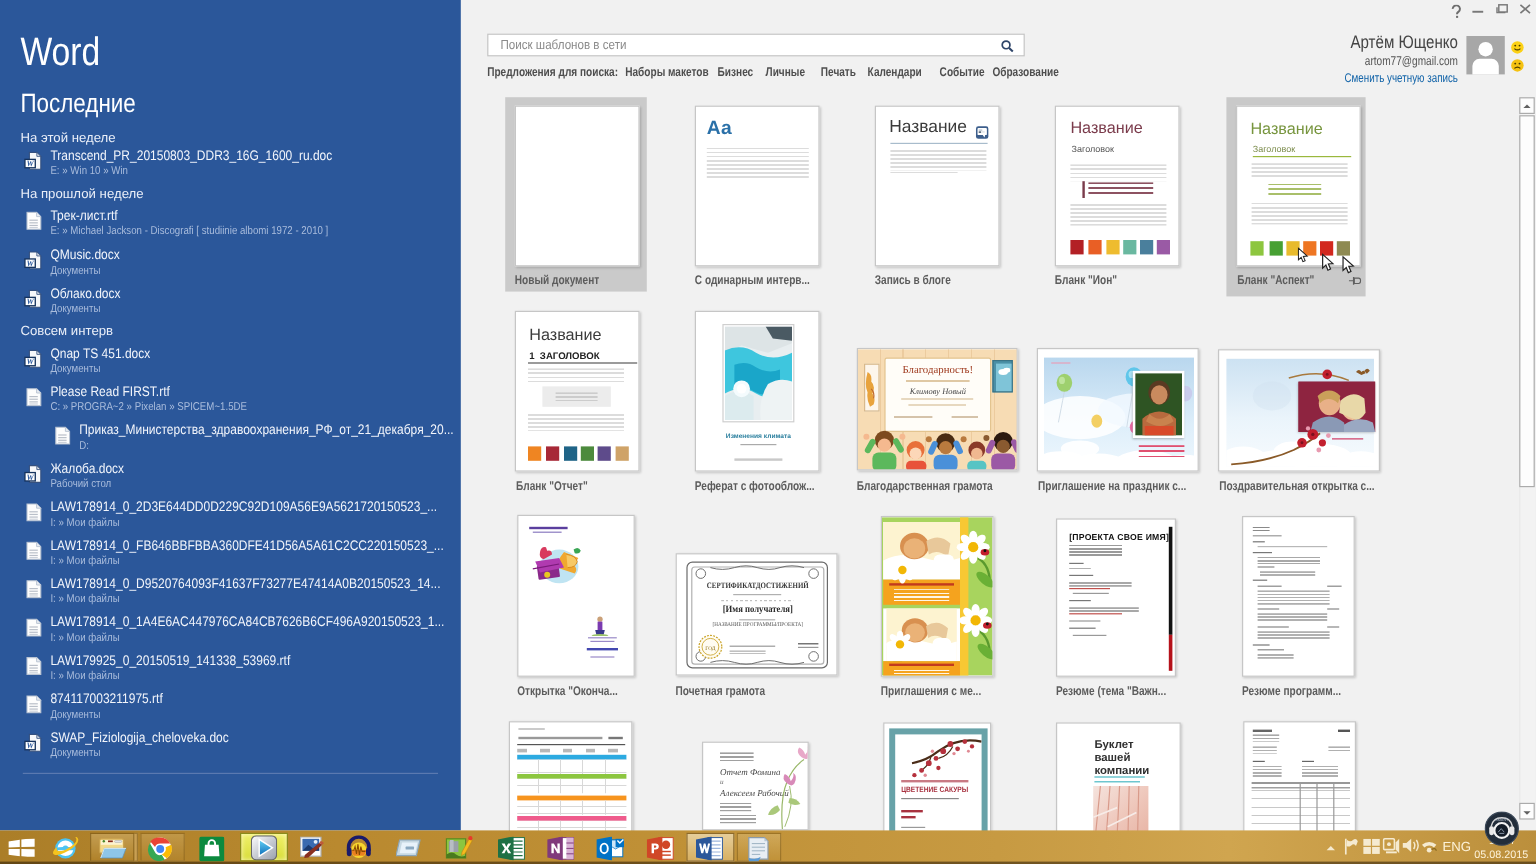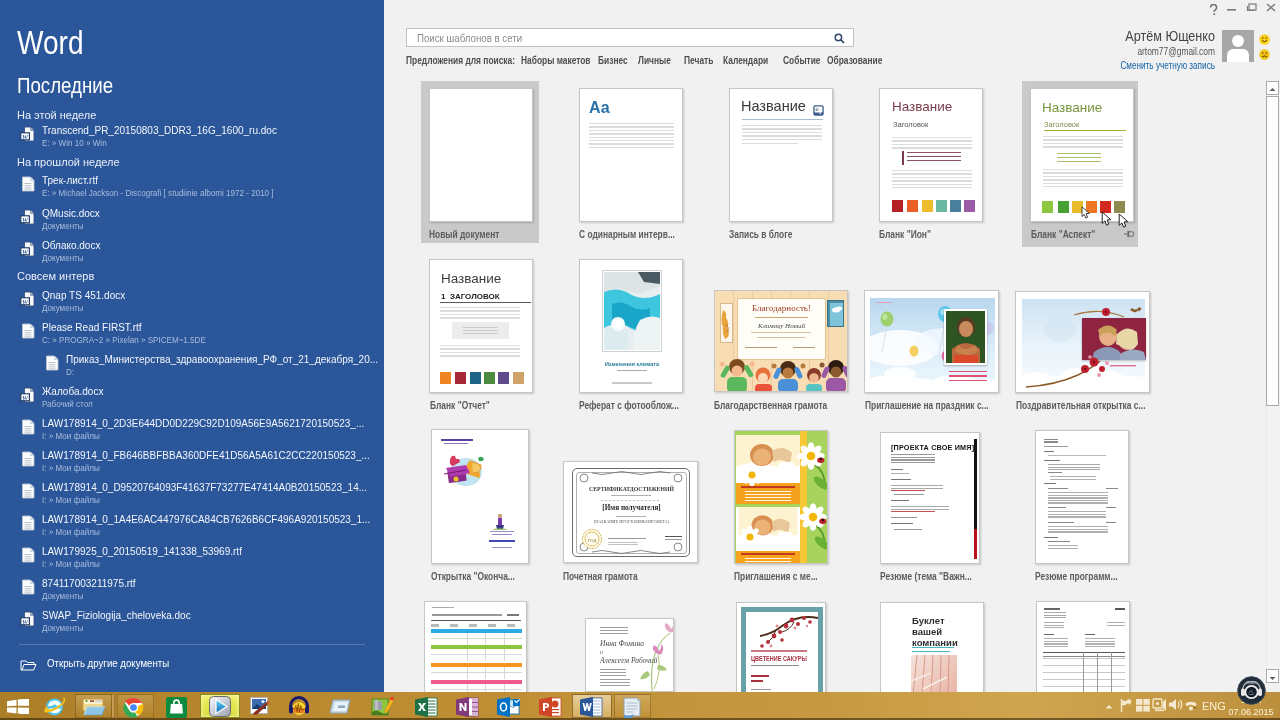--- a/index.html
+++ b/index.html
@@ -225,27 +225,20 @@
             <path d="M10.7 1 l3.3 3.3 h-3.3 z" fill="#dce2ea" stroke="#35507e" stroke-width="0.7"></path>
             <rect x="0.8" y="6.8" width="8.6" height="7" fill="#fff" stroke="#16335e" stroke-width="1.1"></rect>
             <text x="5.1" y="12.6" font-size="6.8" font-weight="bold" font-style="italic" fill="#2d5a9e" text-anchor="middle" font-family="Liberation Serif">W</text>
           </svg>
         </div>
       <div class="sb-item-title abs" style="left:42px; top:1px; width:330px;">SWAP_Fiziologija_cheloveka.doc</div>
       <div class="sb-item-sub abs" style="left:42px; top:14px; width:330px;">Документы</div>
     </div>
     </div>
   <div class="abs" style="left:19px; top:644px; width:346px; height:1px; background:#5a79b0;"></div>
-  <div class="abs" style="left:20px; top:655px; width:350px; height:16px;">
-    <svg width="17" height="14" viewBox="0 0 17 14" style="vertical-align:middle;">
-      <path d="M1 3 h5 l1.5 1.5 H14 v2 H4 L2 12 H1 z" fill="none" stroke="#fff" stroke-width="1"></path>
-      <path d="M4 6.5 h12 L13.5 12 H2" fill="none" stroke="#fff" stroke-width="1"></path>
-    </svg>
-    <span style="display:inline-block; font-size:11.5px; color:#fff; margin-left:6px; vertical-align:2px; transform:scaleX(0.84); transform-origin:0 0;">Открыть другие документы</span>
-  </div>
 </div>
 
 <div class="abs" style="left:1204px; top:1px; width:76px; height:14px; color:#787878;">
   <svg class="abs" style="left:5px; top:3px;" width="10" height="11" viewBox="0 0 10 11">
     <path d="M1.6 3.4 a3 3 0 1 1 4.9 2.3 q-1.4 1 -1.4 2.1" fill="none" stroke="#6e6e6e" stroke-width="1.6"></path>
     <rect x="4.4" y="9.2" width="1.7" height="1.7" fill="#6e6e6e"></rect>
   </svg>
   <svg class="abs" style="left:22px; top:0;" width="12" height="13">
       <rect x="1" y="8" width="9" height="1.6" fill="#787878"></rect>
     </svg>
@@ -735,21 +728,21 @@
       <div style="position:absolute;left:6px;top:31px;width:91px;height:12px;background:repeating-linear-gradient(to bottom,transparent 0 5px,#d8d8d8 5px 5.7px),repeating-linear-gradient(to right,transparent 0 17.6px,#d8d8d8 17.6px 18.4px);"></div>
       <div style="position:absolute;left:6px;top:43px;width:91px;height:4px;background:#8cc63f;"></div>
       <div style="position:absolute;left:6px;top:47px;width:91px;height:12px;background:repeating-linear-gradient(to bottom,transparent 0 5px,#d8d8d8 5px 5.7px),repeating-linear-gradient(to right,transparent 0 17.6px,#d8d8d8 17.6px 18.4px);"></div>
       <div style="position:absolute;left:6px;top:61px;width:91px;height:4px;background:#f7941e;"></div>
       <div style="position:absolute;left:6px;top:65px;width:91px;height:12px;background:repeating-linear-gradient(to bottom,transparent 0 5px,#d8d8d8 5px 5.7px),repeating-linear-gradient(to right,transparent 0 17.6px,#d8d8d8 17.6px 18.4px);"></div>
       <div style="position:absolute;left:6px;top:78px;width:91px;height:4px;background:#ef5b8c;"></div>
       <div style="position:absolute;left:6px;top:82px;width:91px;height:12px;background:repeating-linear-gradient(to bottom,transparent 0 5px,#d8d8d8 5px 5.7px),repeating-linear-gradient(to right,transparent 0 17.6px,#d8d8d8 17.6px 18.4px);"></div>
     </div>
     <div class="page" style="left:585px;top:618px;width:89px;height:74px;">
       <div style="position:absolute;left:14px;top:8px;width:28px;height:8px;background:repeating-linear-gradient(to bottom,#a0a0a0 0px,#a0a0a0 1.4px,transparent 1.4px,transparent 3px);"></div>
-      <div style="position:absolute;left:14px;top:20px;font-size:7.5px;font-style:italic;color:#4a4a4a;font-family:'Liberation Serif',serif;">Инна Фомина</div>
+      <div style="position:absolute;left:14px;top:20px;font-size:7.5px;font-style:italic;color:#4a4a4a;font-family:'Liberation Serif',serif;">Отчет Фомина</div>
       <div style="position:absolute;left:14px;top:30px;font-size:6px;font-style:italic;color:#666;font-family:'Liberation Serif',serif;">и</div>
       <div style="position:absolute;left:14px;top:37px;font-size:7.5px;font-style:italic;color:#4a4a4a;font-family:'Liberation Serif',serif;">Алексеем Рабочий</div>
       <div style="position:absolute;left:14px;top:50px;width:26px;height:7px;background:repeating-linear-gradient(to bottom,#a0a0a0 0px,#a0a0a0 1.4px,transparent 1.4px,transparent 3px);"></div>
       <div style="position:absolute;left:14px;top:60px;width:30px;height:7px;background:repeating-linear-gradient(to bottom,#a0a0a0 0px,#a0a0a0 1.4px,transparent 1.4px,transparent 3px);"></div>
       <svg style="position:absolute;left:48px;top:2px;" width="40" height="72" viewBox="0 0 40 72">
      <path d="M18 70 q-2 -26 4 -40 q5 -12 14 -18" stroke="#9ab86a" stroke-width="1" fill="none"></path>
      <path d="M20 68 q8 -18 4 -34" stroke="#9ab86a" stroke-width="0.8" fill="none"></path>
      <path d="M34 10 q-5 -4 -2 -8 q4 2 5 6 q3 -3 2 -7 q4 3 1 9 q-2 3 -6 0 z" fill="#e8a8c8"></path>
      <path d="M22 32 q-5 -4 -2 -8 q4 2 5 6 q3 -3 2 -7 q4 3 1 9 q-2 3 -6 0 z" fill="#d88ab8"></path>
      <path d="M14 50 q-6 2 -8 8 q6 1 10 -4 z" fill="#aac87a"></path>
@@ -1005,14 +998,14 @@
     <path d="M1 4.5 h3 L8 1 v11 L4 8.5 h-3 z" fill="#f5ead0"></path>
     <path d="M10 3.5 q2 3 0 6 M12.3 2 q3 4.5 0 9" stroke="#f5ead0" stroke-width="1.2" fill="none"></path>
   </svg>
 <svg class="abs" style="left:1184px;top:699px;" width="14" height="12" viewBox="0 0 14 12">
     <path d="M1 5 a9 9 0 0 1 12 0 l-2 2.2 a6 6 0 0 0 -8 0 z" fill="#f5ead0"></path>
     <circle cx="7" cy="9.5" r="2" fill="#f5ead0"></circle>
     <path d="M9 9 q3 -2 4 1" stroke="#8a6a20" stroke-width="1" fill="none"></path>
   </svg>
 <div class="abs" style="left:1202px;top:700px;font-size:11px;color:#fdf2d8;">ENG</div>
 <div class="abs" style="left:1232px;top:695px;width:40px;text-align:center;font-size:9px;color:#fdf2d8;">17:17</div>
-<div class="abs" style="left:1228px;top:707px;width:46px;text-align:center;font-size:9px;color:#fdf2d8;">07.06.2015</div>
+<div class="abs" style="left:1228px;top:707px;width:46px;text-align:center;font-size:9px;color:#fdf2d8;">05.08.2015</div>
 <div id="gridmark"></div>
 
 </body></html>

